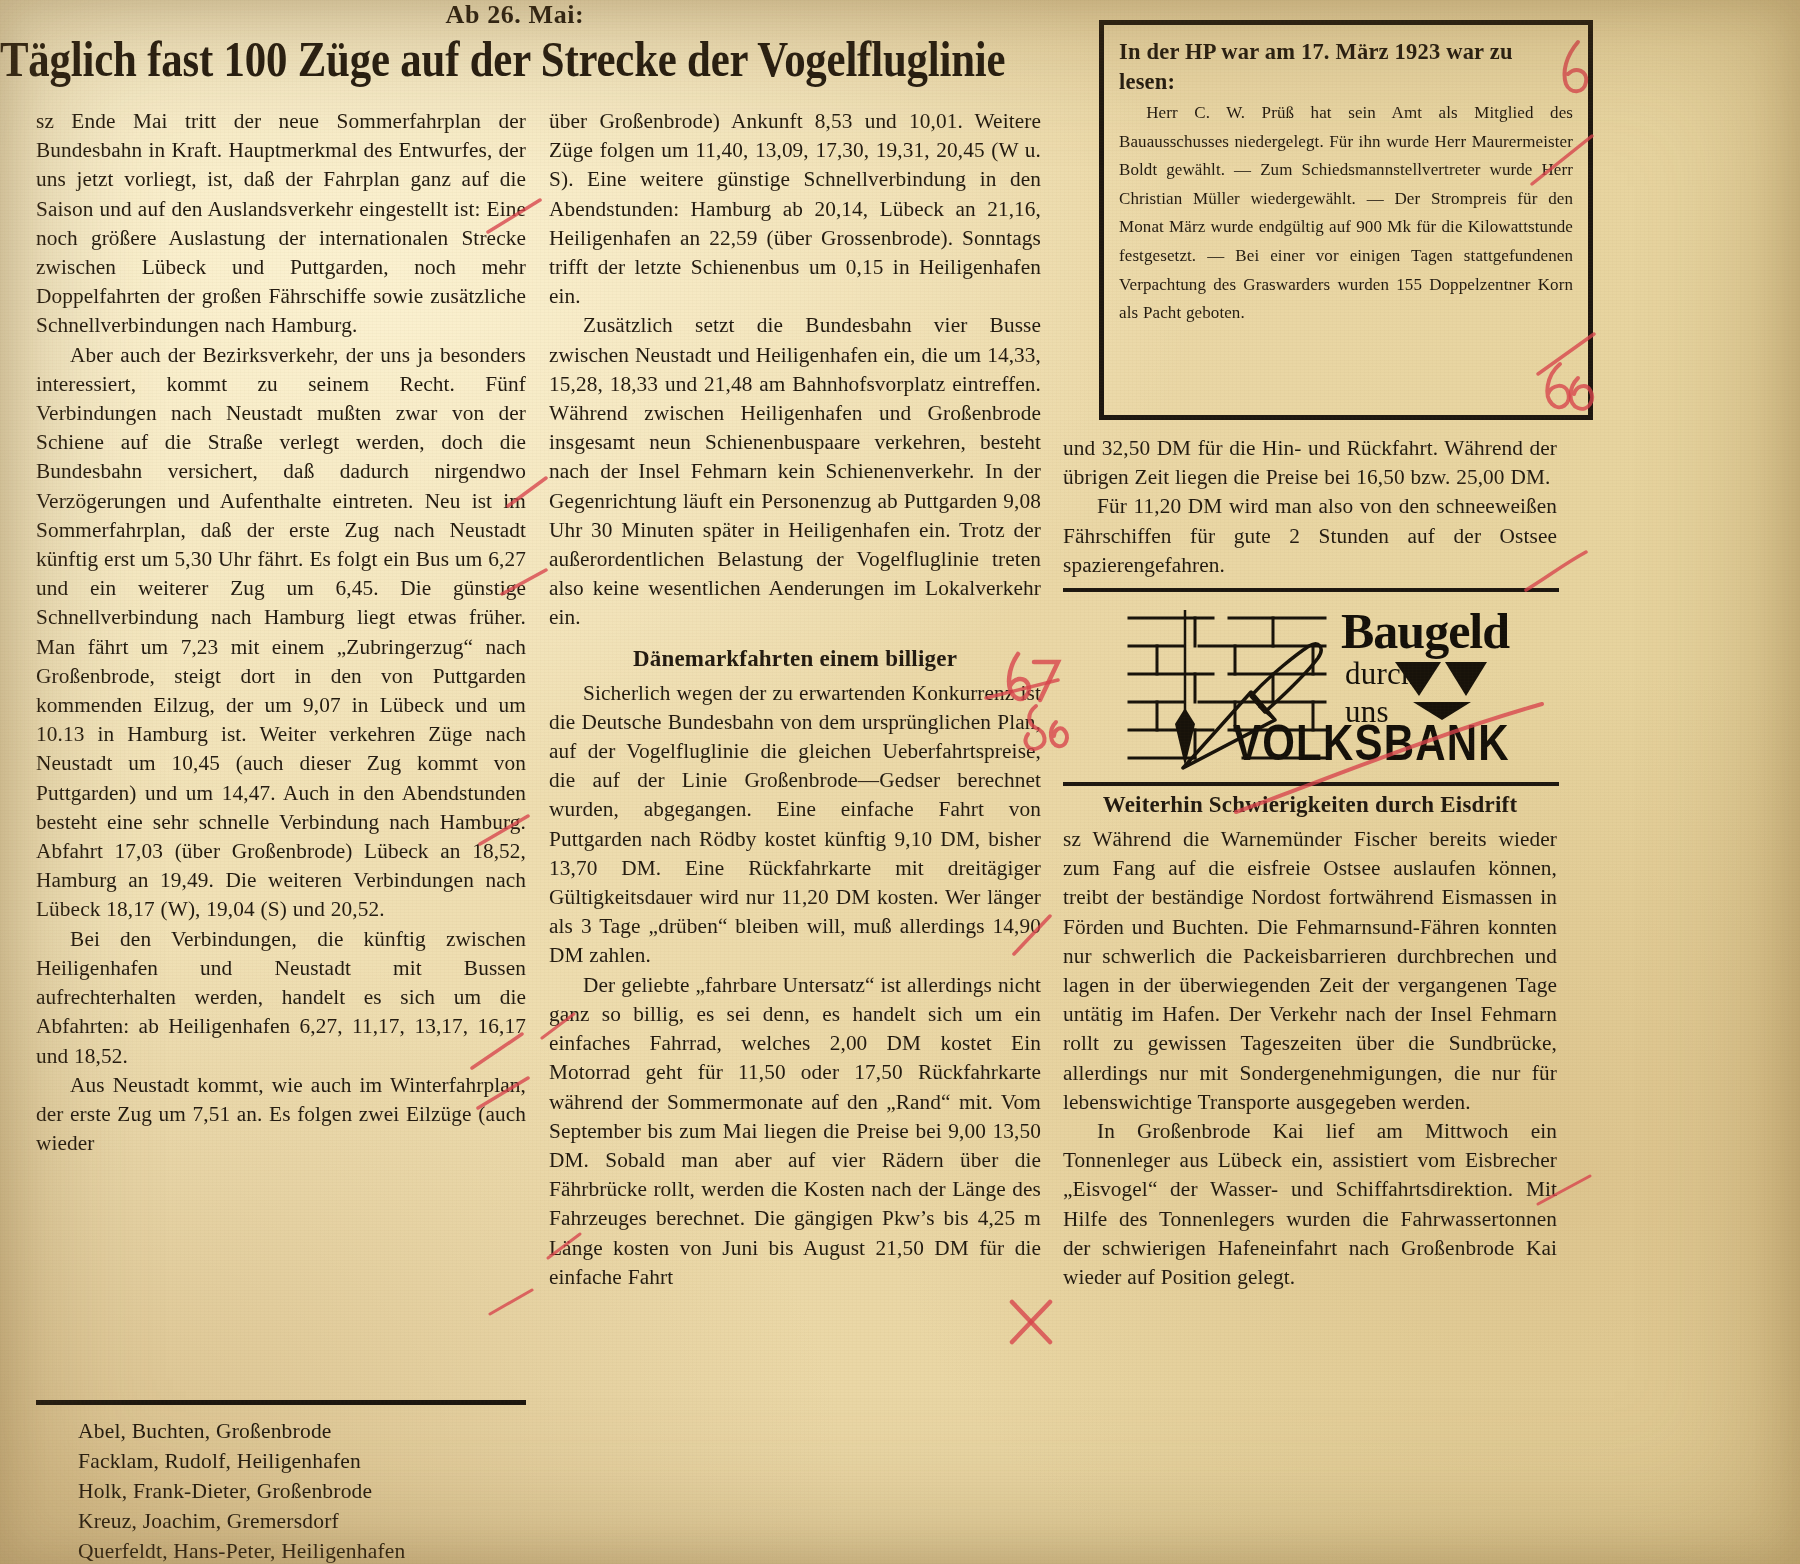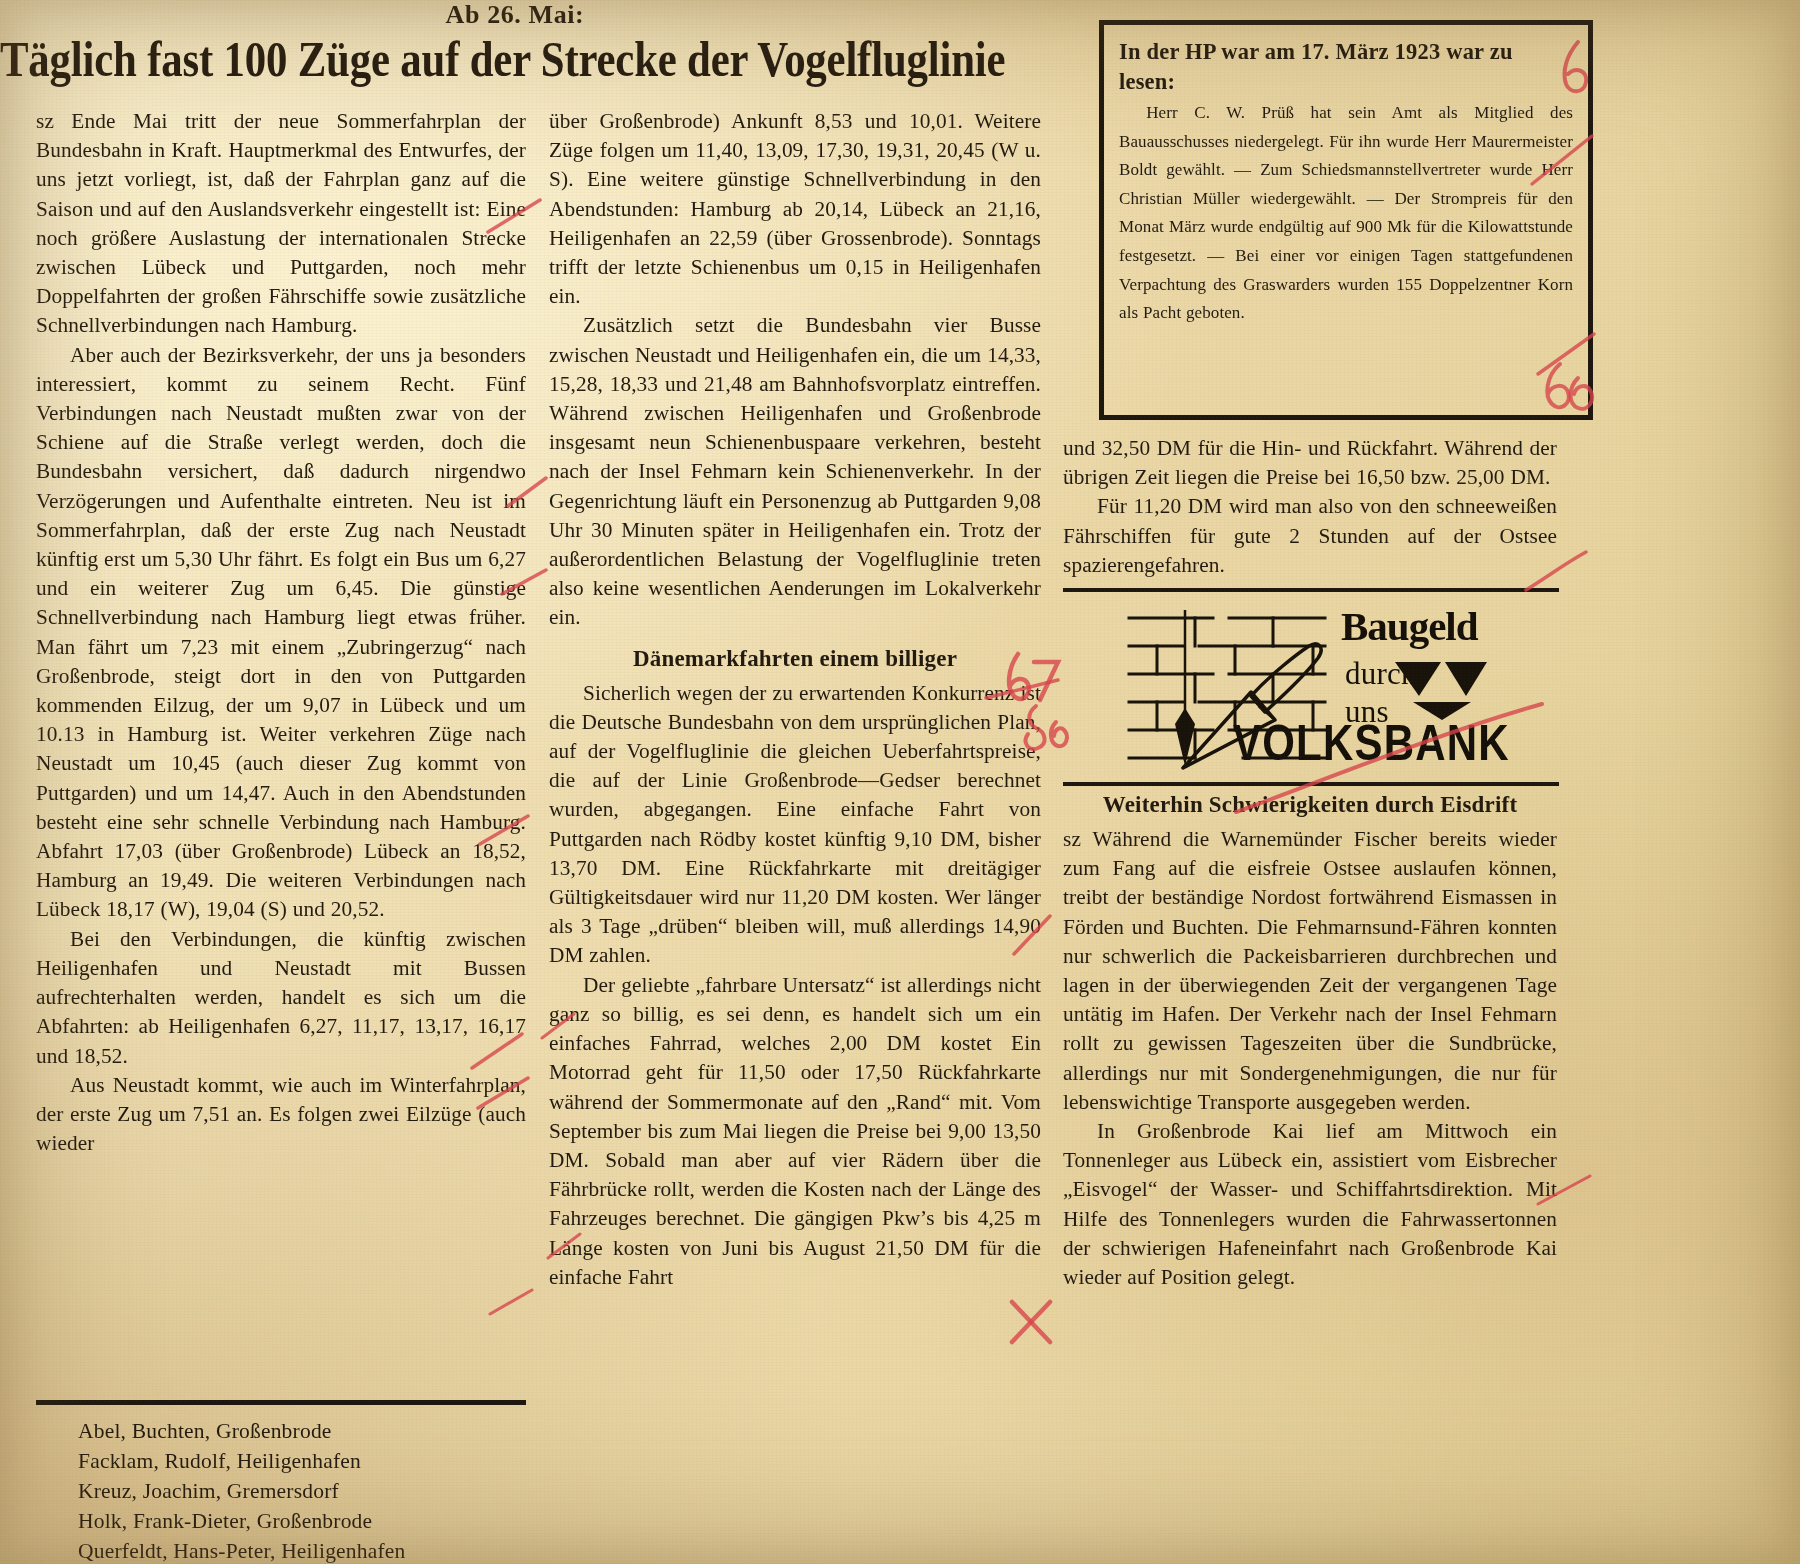--- a/index.html
+++ b/index.html
@@ -91,21 +91,21 @@
   .rule{position:absolute;background:#1d1710;}
 
   
   #advert{position:absolute;}
   .ad-word{
     font-family:"Liberation Serif", serif;
     font-weight:bold;
     color:#141009;
     line-height:1;
   }
-  #ad-baugeld{font-size:41px;letter-spacing:-1px;}
+  #ad-baugeld{font-size:50px;letter-spacing:-1px;}
   #ad-durch{font-size:31px;letter-spacing:.2px;font-weight:normal;}
   #ad-uns{font-size:31px;letter-spacing:.2px;font-weight:normal;}
   #ad-volksbank{
     font-family:"Liberation Sans", sans-serif;
     font-weight:bold;font-size:42px;letter-spacing:1.2px;
     transform:scaleY(1.18);transform-origin:left bottom;
   }
 
   
   #namelist{
@@ -136,22 +136,22 @@
     <p class="body">Aber auch der Bezirksverkehr, der uns ja besonders interessiert, kommt zu seinem Recht. Fünf Verbindungen nach Neustadt mußten zwar von der Schiene auf die Straße verlegt werden, doch die Bundesbahn versichert, daß dadurch nirgendwo Verzögerungen und Aufenthalte eintreten. Neu ist im Sommerfahrplan, daß der erste Zug nach Neustadt künftig erst um 5,30 Uhr fährt. Es folgt ein Bus um 6,27 und ein weiterer Zug um 6,45. Die günstige Schnellverbindung nach Hamburg liegt etwas früher. Man fährt um 7,23 mit einem „Zubringerzug“ nach Großenbrode, steigt dort in den von Puttgarden kommenden Eilzug, der um 9,07 in Lübeck und um 10.13 in Hamburg ist. Weiter verkehren Züge nach Neustadt um 10,45 (auch dieser Zug kommt von Puttgarden) und um 14,47. Auch in den Abendstunden besteht eine sehr schnelle Verbindung nach Hamburg. Abfahrt 17,03 (über Großenbrode) Lübeck an 18,52, Hamburg an 19,49. Die weiteren Verbindungen nach Lübeck 18,17 (W), 19,04 (S) und 20,52.</p>
     <p class="body">Bei den Verbindungen, die künftig zwischen Heiligenhafen und Neustadt mit Bussen aufrechterhalten werden, handelt es sich um die Abfahrten: ab Heiligenhafen 6,27, 11,17, 13,17, 16,17 und 18,52.</p>
     <p class="body">Aus Neustadt kommt, wie auch im Winterfahrplan, der erste Zug um 7,51 an. Es folgen zwei Eilzüge (auch wieder</p>
   </div>
 
   <div class="rule" style="left:36px;top:1400px;width:490px;height:5px;"></div>
 
   <div id="namelist" style="left:78px;top:1416px;width:470px;">
     <div>Abel, Buchten, Großenbrode</div>
     <div>Facklam, Rudolf, Heiligenhafen</div>
+    <div>Holk, Frank-Dieter, Großenbrode</div>
     <div>Kreuz, Joachim, Gremersdorf</div>
-    <div>Holk, Frank-Dieter, Großenbrode</div>
     <div>Querfeldt, Hans-Peter, Heiligenhafen</div>
   </div>
 
   <div class="col" style="left:549px;top:107px;width:492px;">
     <p class="body noind">über Großenbrode) Ankunft 8,53 und 10,01. Weitere Züge folgen um 11,40, 13,09, 17,30, 19,31, 20,45 (W u. S). Eine weitere günstige Schnellverbindung in den Abendstunden: Hamburg ab 20,14, Lübeck an 21,16, Heiligenhafen an 22,59 (über Grossenbrode). Sonntags trifft der letzte Schienenbus um 0,15 in Heiligenhafen ein.</p>
     <p class="body">Zusätzlich setzt die Bundesbahn vier Busse zwischen Neustadt und Heiligenhafen ein, die um 14,33, 15,28, 18,33 und 21,48 am Bahnhofsvorplatz eintreffen. Während zwischen Heiligenhafen und Großenbrode insgesamt neun Schienenbuspaare verkehren, besteht nach der Insel Fehmarn kein Schienenverkehr. In der Gegenrichtung läuft ein Personenzug ab Puttgarden 9,08 Uhr 30 Minuten später in Heiligenhafen ein. Trotz der außerordentlichen Belastung der Vogelfluglinie treten also keine wesentlichen Aenderungen im Lokalverkehr ein.</p>
     <div class="subhead">Dänemarkfahrten einem billiger</div>
     <p class="body noind" style="text-indent:1.6em;">Sicherlich wegen der zu erwartenden Konkurrenz ist die Deutsche Bundesbahn von dem ursprünglichen Plan, auf der Vogelfluglinie die gleichen Ueberfahrtspreise, die auf der Linie Großenbrode—Gedser berechnet wurden, abgegangen. Eine einfache Fahrt von Puttgarden nach Rödby kostet künftig 9,10 DM, bisher 13,70 DM. Eine Rückfahrkarte mit dreitägiger Gültigkeitsdauer wird nur 11,20 DM kosten. Wer länger als 3 Tage „drüben“ bleiben will, muß allerdings 14,90 DM zahlen.</p>
     <p class="body">Der geliebte „fahrbare Untersatz“ ist allerdings nicht ganz so billig, es sei denn, es handelt sich um ein einfaches Fahrrad, welches 2,00 DM kostet Ein Motorrad geht für 11,50 oder 17,50 Rückfahrkarte während der Sommermonate auf den „Rand“ mit. Vom September bis zum Mai liegen die Preise bei 9,00 13,50 DM. Sobald man aber auf vier Rädern über die Fährbrücke rollt, werden die Kosten nach der Länge des Fahrzeuges berechnet. Die gängigen Pkw’s bis 4,25 m Länge kosten von Juni bis August 21,50 DM für die einfache Fahrt</p>
   </div>

